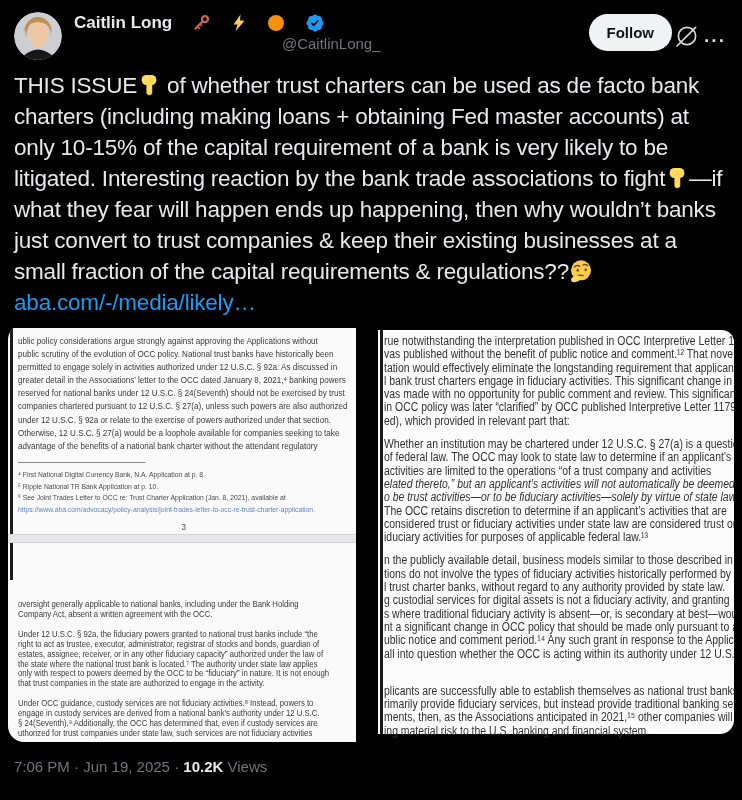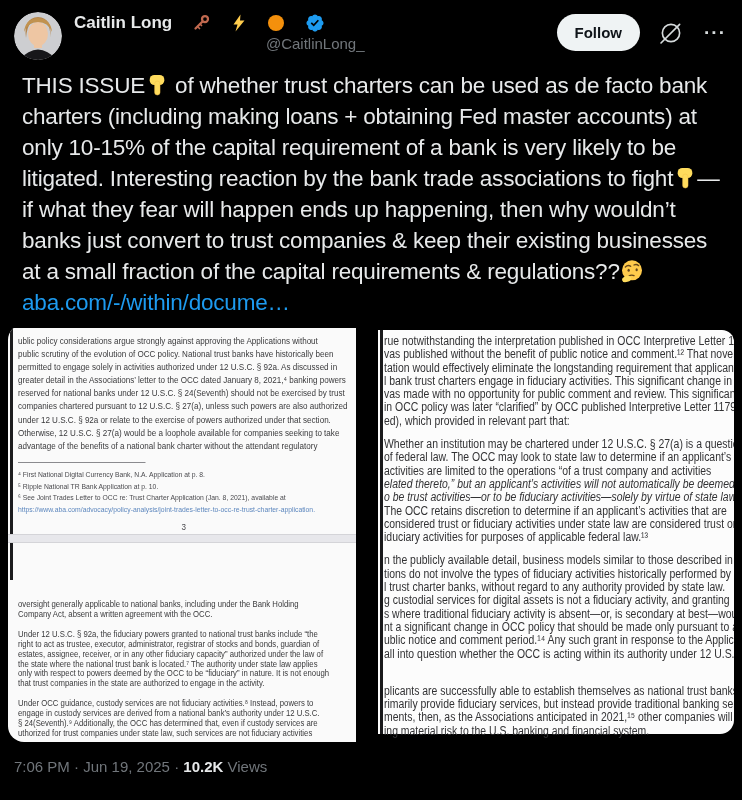--- a/index.html
+++ b/index.html
@@ -5,30 +5,30 @@
   * { box-sizing: border-box; margin: 0; padding: 0; }
   html,body { width:742px; height:800px; background:#000; overflow:hidden;
     font-family:"Liberation Sans", sans-serif; }
 
   
   .header { display:flex; align-items:flex-start; padding:12px 14px 0 14px; }
   .avatar { width:48px; height:48px; border-radius:50%; overflow:hidden; flex:0 0 48px; cursor:pointer; }
   .id-block { margin-left:12px; flex:1; min-width:0; }
   .name-row { display:flex; align-items:center; gap:20px; font-size:17px; font-weight:700; color:#e7e9ea; line-height:22px; }
   .handle { font-size:15px; color:#71767b; margin-top:1px;text-align:center; }
-  .hdr-right { display:flex; align-items:center; gap:16px; padding-top:2px; }
+  .hdr-right { display:flex; align-items:flex-end; padding-top:2px; }
   .follow-btn { background:#eff3f4; color:#0f1419; border:none; border-radius:19px;
     height:37px; padding:0 18px; font-family:"Liberation Sans",sans-serif;
     font-size:15px; font-weight:700; cursor:pointer; }
   .grok-btn { background:none; border:none; cursor:pointer; padding:0; line-height:0; }
   .more-btn { background:none; border:none; color:#d6dbdc; font-size:19px; font-weight:700;
     letter-spacing:1px; cursor:pointer; padding:0 2px; line-height:20px; }
 
   
-  .tweet-text { margin:10px 14px 0 22px; font-size:22.5px; line-height:31px; color:#e7e9ea; letter-spacing:-0.2px; }
+  .tweet-text { margin:10px 14px 0 14px; font-size:22.5px; line-height:31px; color:#e7e9ea; letter-spacing:-0.2px; }
   .emoji { display:inline-block; width:24px; height:24px; vertical-align:-4px; }
   .emoji-sm { display:inline-block; width:18px; height:18px; vertical-align:-2px; }
   .orange-dot { display:inline-block; width:16px; height:16px; border-radius:50%; background:#f4900c; vertical-align:-1px; }
   .badge { display:inline-block; width:20px; height:20px; vertical-align:-3px; margin-left:1px; }
   .tweet-link { display:block; color:#1d9bf0; text-decoration:none; cursor:pointer; }
 
   
   .attachment { position:relative; margin:6px 0 0 8px; width:726px; height:418px;
     border-radius:16px; overflow:hidden; background:#000; cursor:pointer; }
   .page-left { position:absolute; left:0; top:4px; width:348px; height:414px; background:#fafafa; }
@@ -133,21 +133,21 @@
       <rect x="14.5" y="12" width="8" height="21" rx="4" fill="none" stroke="#f5c24a" stroke-width="0.8"></rect>
     </svg><span>—if what they fear will happen ends up happening, then why wouldn’t banks just convert to trust companies &amp; keep their existing businesses at a small fraction of the capital requirements &amp; regulations??</span><svg class="emoji" viewBox="0 0 36 36">
       <circle cx="18" cy="17" r="15" fill="#ffcb4c"></circle>
       <path d="M8 12 q4 -4 8 -1" stroke="#65471b" stroke-width="2" fill="none" stroke-linecap="round"></path>
       <path d="M21 9 q4 -2 7 1" stroke="#65471b" stroke-width="2" fill="none" stroke-linecap="round"></path>
       <ellipse cx="13" cy="17" rx="1.7" ry="2.3" fill="#65471b"></ellipse>
       <ellipse cx="25" cy="16" rx="1.7" ry="2.3" fill="#65471b"></ellipse>
       <path d="M13 26 q4 -3 8 -1" stroke="#65471b" stroke-width="2" fill="none" stroke-linecap="round"></path>
       <ellipse cx="10" cy="30" rx="7" ry="4.5" fill="#ffdc5d" transform="rotate(-18 10 30)"></ellipse>
     </svg>
-  <a class="tweet-link">aba.com/-/within/docume…</a>
+  <a class="tweet-link">aba.com/-/media/likely…</a>
 </div>
 
 <div class="attachment">
 
   <div class="page-left">
     <div class="scan-edge-l"></div>
 
     <div class="lt-block">
       <div class="lt-para">
           <div class="doc-line">ublic policy considerations argue strongly against approving the Applications without</div>

